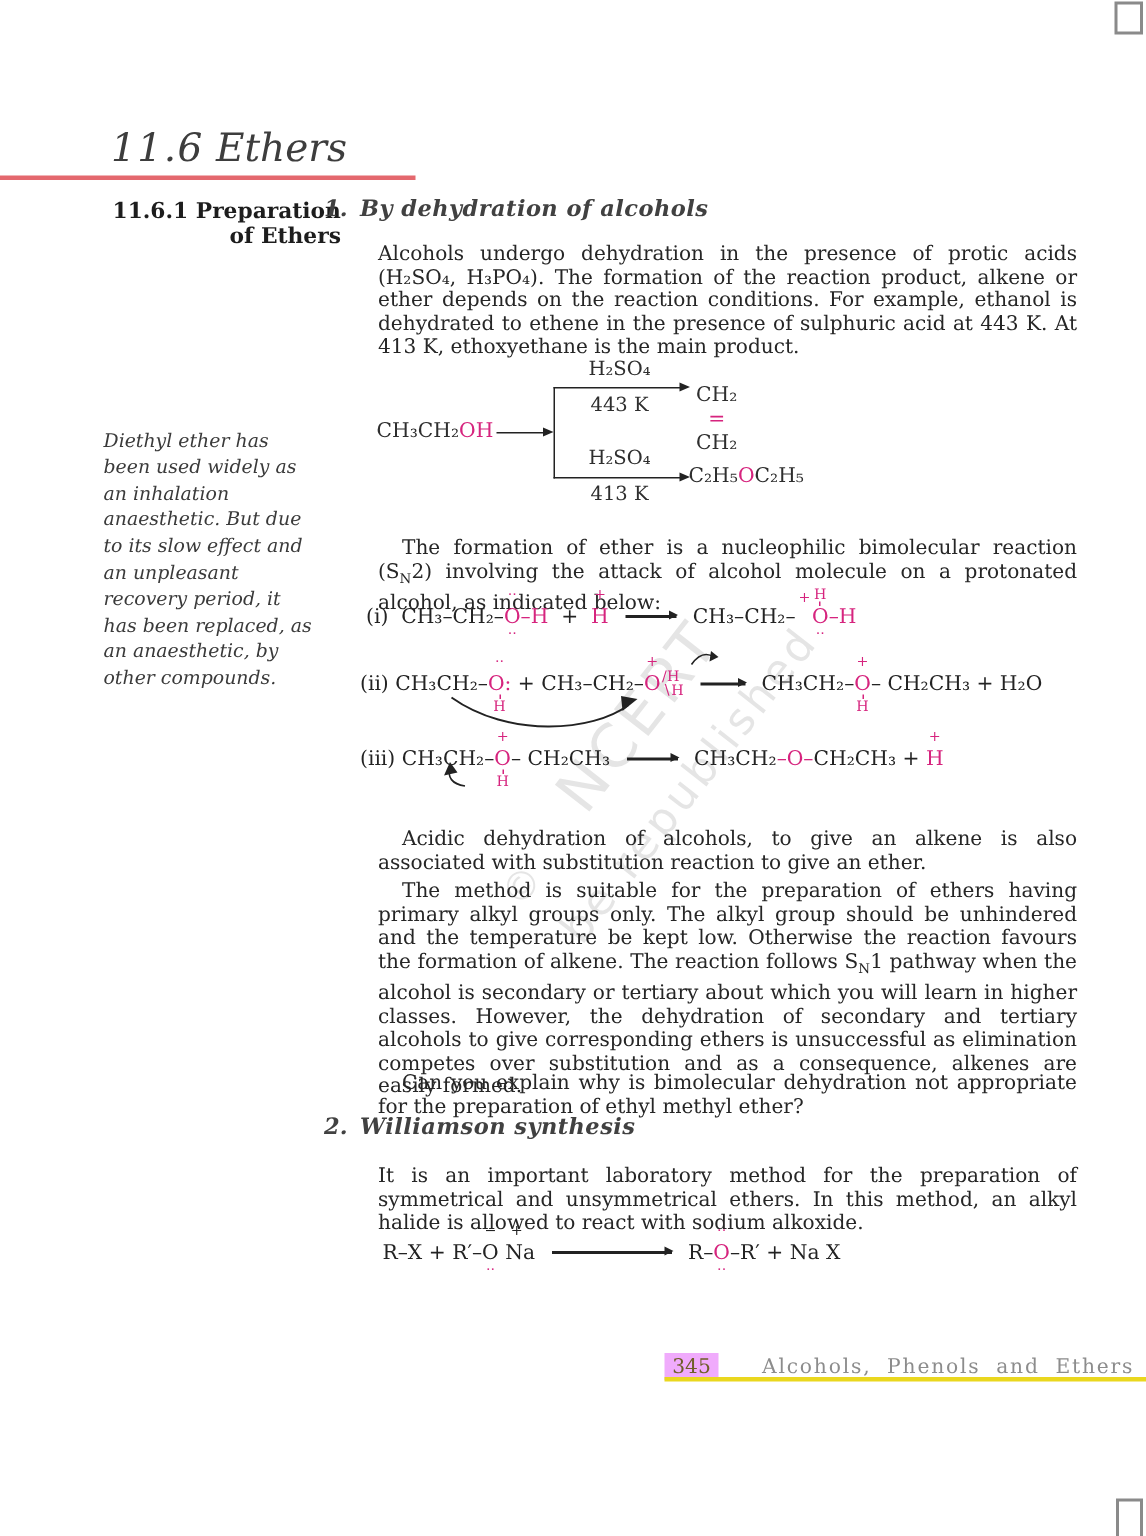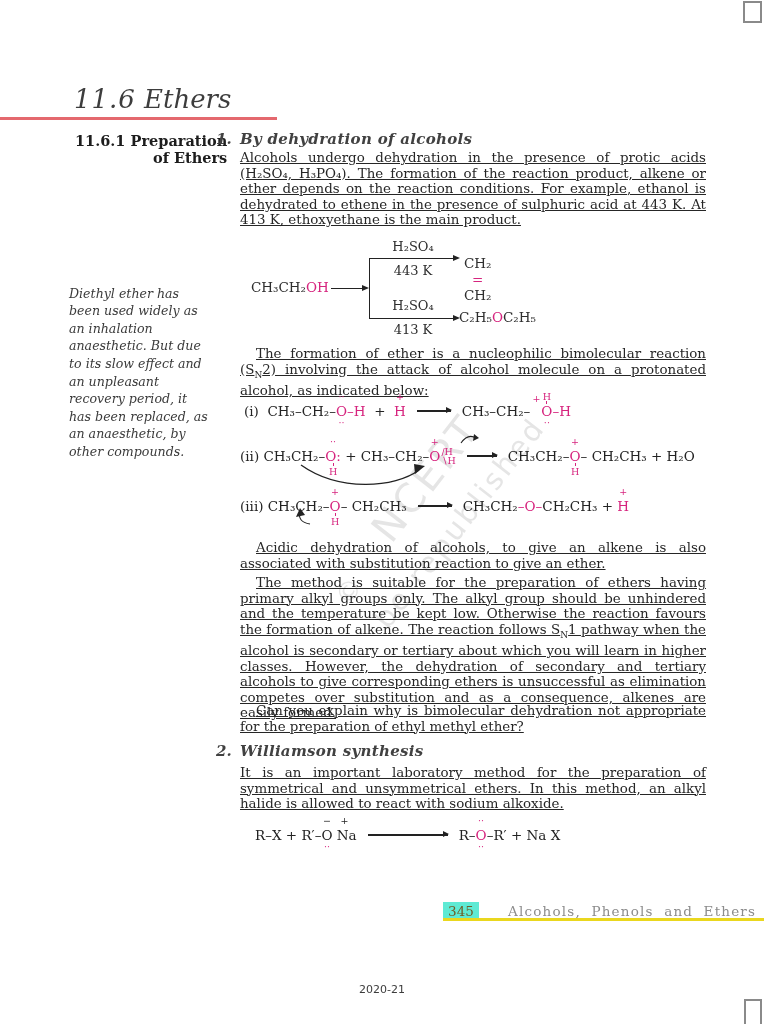--- a/index.html
+++ b/index.html
@@ -29,21 +29,21 @@
   .sub-head .l2{margin-left:52px;}
   .note{position:absolute;width:140px;font-style:italic;font-size:12.6px;line-height:17.6px;color:#3a3a3a;}
   .note.n1{left:69px;top:272px;}
   .note.n2{left:75px;top:771px;}
 
   
   .h-item{position:absolute;left:216px;font-size:15px;font-weight:bold;font-style:italic;color:#414141;}
   .h-item .hn{display:inline-block;width:18px;}
   .h-item .hl{margin-left:6px;letter-spacing:0.3px;}
   .para{position:absolute;left:240px;width:466px;font-size:13.4px;line-height:15.6px;
-        text-align:justify;color:#262626;margin:0;text-decoration:underline;}
+        text-align:justify;color:#262626;margin:12px;}
   .para.ind{text-indent:16px;}
   .para sub{font-size:9px;}
 
   
   .c-m{color:#d6247e;}
 
   
   .eq{position:absolute;display:flex;align-items:center;white-space:pre;
       font-size:13.5px;color:#232323;}
   .eq .seg{white-space:pre;}
@@ -62,21 +62,21 @@
   
   .scheme{position:absolute;left:245px;top:238px;width:460px;height:102px;font-size:13.5px;}
   .scheme .hline{position:absolute;height:1.3px;background:#222;}
   .scheme .vline{position:absolute;width:1.3px;background:#222;}
   .scheme .ahead{position:absolute;width:0;height:0;border-left:7px solid #222;
       border-top:3.5px solid transparent;border-bottom:3.5px solid transparent;}
   .scheme .lbl{position:absolute;width:80px;text-align:center;font-size:13px;}
   .scheme .eqrow{position:absolute;display:flex;align-items:center;white-space:pre;}
 
   
-  .pg-box{position:absolute;left:443px;top:902px;width:36px;height:18px;background:#5eead4;
+  .pg-box{position:absolute;left:443px;top:902px;width:36px;height:18px;background:#f0abfc;
       display:flex;align-items:center;justify-content:center;font-size:13.5px;color:#6f5e28;}
   .ch-title{position:absolute;left:508px;top:903px;font-size:13.5px;color:#8c8c8c;
       letter-spacing:1.2px;word-spacing:5px;}
   .yellow-rule{position:absolute;left:443px;top:918px;width:321px;height:3px;background:#ead71e;}
   .year{position:absolute;left:0;top:983px;width:764px;text-align:center;
       font-family:"DejaVu Sans",sans-serif;font-size:11px;color:#3c3c3c;}
 </style>
 </head>
 <body>
 
@@ -168,15 +168,14 @@
   <p class="para" style="top:765px;">It is an important laboratory method for the preparation of symmetrical and unsymmetrical ethers.  In this method, an alkyl halide is allowed to react with sodium alkoxide.</p>
 
   <div class="eq" style="left:255px;top:816px;"><span class="seg">R–X + R′–</span><span class="ann"><span class="ann-top">−</span><span class="ann-mid">O</span><span class="ann-bot c-m">··</span></span><span class="ann"><span class="ann-top">+</span><span class="ann-mid"> Na</span><span class="ann-bot"></span></span><span class="arrline" style="width: 80px;"></span><span class="seg">R–</span><span class="ann c-m"><span class="ann-top c-m">··</span><span class="ann-mid">O</span><span class="ann-bot c-m">··</span></span><span class="seg">–R′ + Na X</span></div>
 
 
   <div class="pg-box">
     <span>345</span>
   </div>
   <div class="ch-title">Alcohols, Phenols and Ethers</div>
   <div class="yellow-rule"></div>
-  <div class="year">2020-21</div>
 
 </div>
 
 </body></html>

